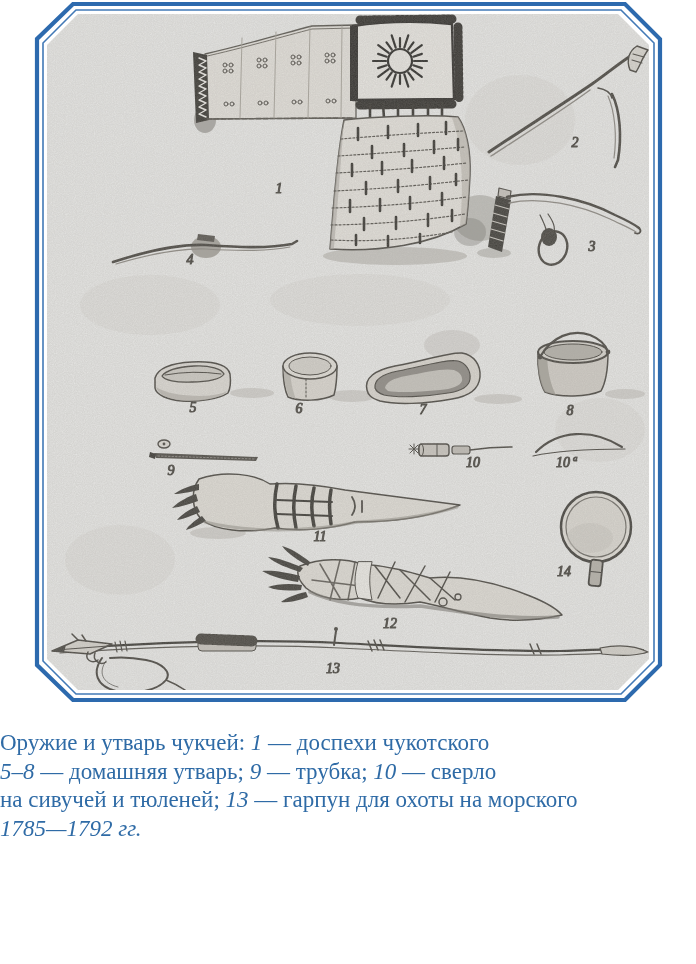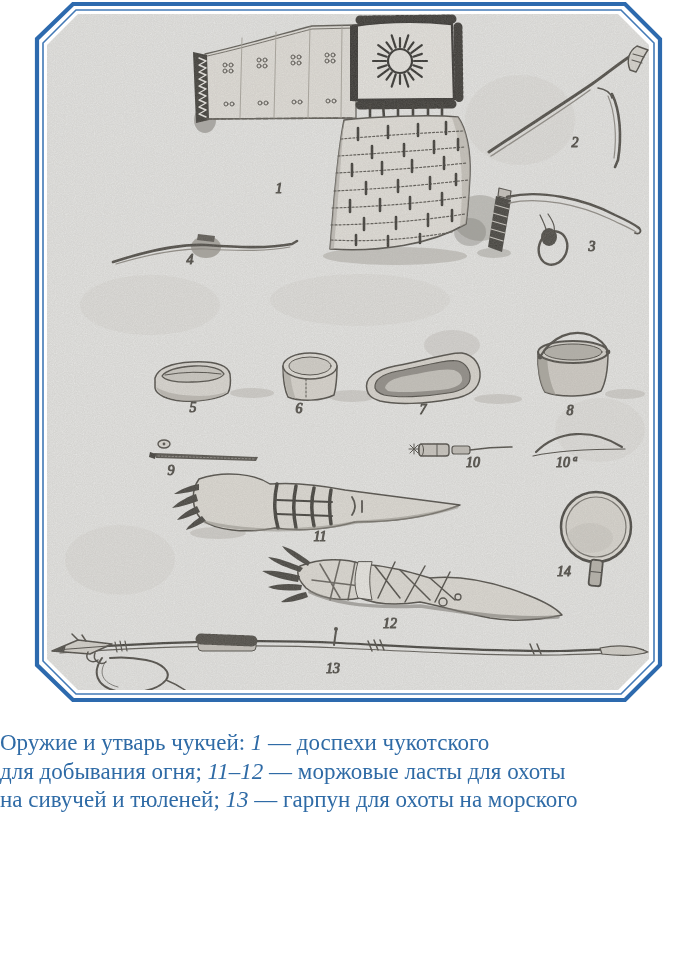--- a/index.html
+++ b/index.html
@@ -306,17 +306,18 @@
 
       <g>
         <path class="frame-outer" d="M73,4 H625 L660,39 V665 L625,700 H73 L37,665 V39 Z"></path>
         <path class="frame-inner" d="M76,10 H621 L654,43 V661 L621,694 H76 L43,661 V43 Z"></path>
       </g>
     </svg>
   </figure>
 
   <figcaption class="caption">
       <div class="caption-line"><span>Оружие и утварь чукчей: </span><span class="it">1</span><span> — доспехи чукотского</span></div>
-      <div class="caption-line"><span>для добывания огня; </span><span class="it">11–12</span><span> — моржовые ласты для охоты</span></div>
+      <div class="caption-line"><span class="it">5–8</span><span> — домашняя утварь; </span><span class="it">9</span><span> — трубка; </span><span class="it">10</span><span> — сверло</span></div>
       <div class="caption-line"><span>на сивучей и тюленей; </span><span class="it">13</span><span> — гарпун для охоты на морского</span></div>
+      <div class="caption-line"><span class="it">1785—1792 гг.</span></div>
     </figcaption>
 
 </div>
 
 </body></html>

